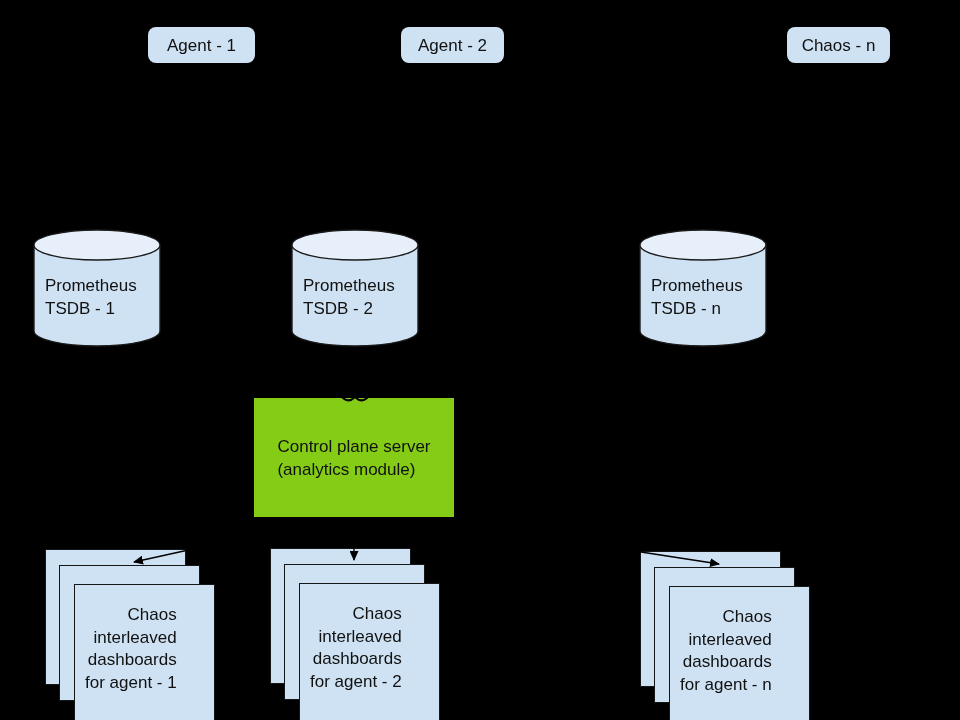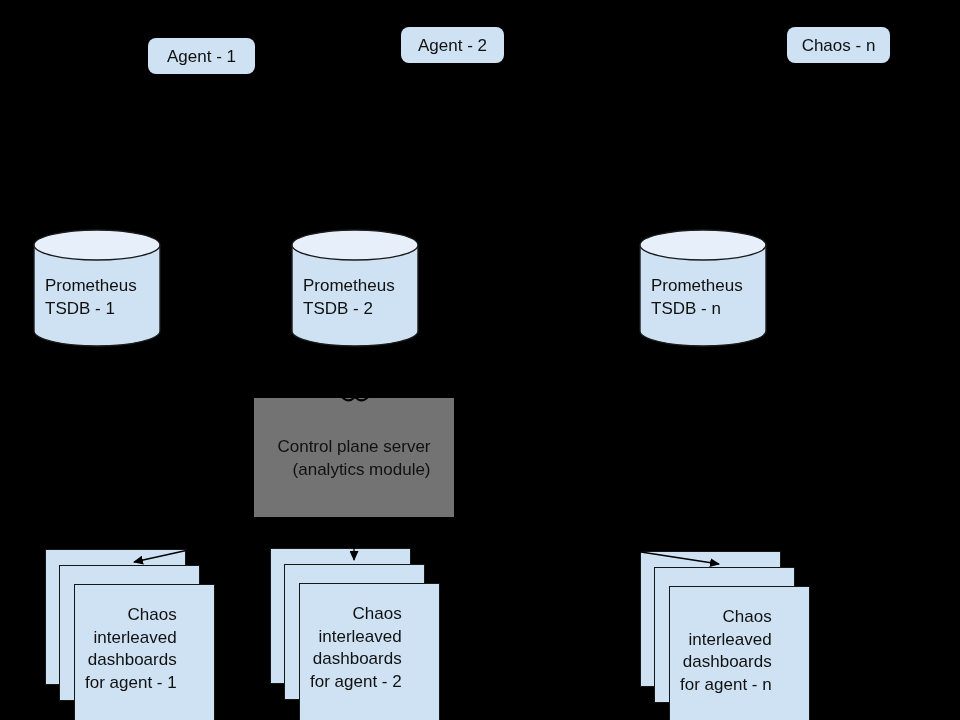--- a/index.html
+++ b/index.html
@@ -24,21 +24,21 @@
   
   .agent {
     position: absolute;
     height: 36px;
     background: #cfe2f3;
     border-radius: 8px;
     display: flex;
     align-items: center;
     justify-content: center;
   }
-  .a1 { left: 148px; top: 38px; width: 107px; }
+  .a1 { left: 148px; top: 27px; width: 107px; }
   .a2 { left: 401px; top: 27px; width: 103px; text-align: center; }
   .an { left: 787px; top: 27px; width: 103px; }
 
   
   .cyl {
     position: absolute;
     width: 152px;
     height: 118px;
   }
   .c1 { left: 33px;  top: 229px; }
@@ -49,25 +49,25 @@
     position: absolute;
     left: 12px;
     top: 45px;
   }
 
   
   .cp {
     position: absolute;
     left: 254px; top: 398px;
     width: 200px; height: 119px;
-    background: #737373;
+    background: #84cc16;
     display: flex;
     align-items: center;
     justify-content: center;
-    text-align: right;
+    text-align: left;
   }
 
   
   .stack { position: absolute; width: 171px; height: 172px; text-align: right; }
   .s1 { left: 45px;  top: 549px; }
   .s2 { left: 270px; top: 548px; }
   .sn { left: 640px; top: 551px; }
   .page {
     position: absolute;
     width: 141px; height: 136px;

